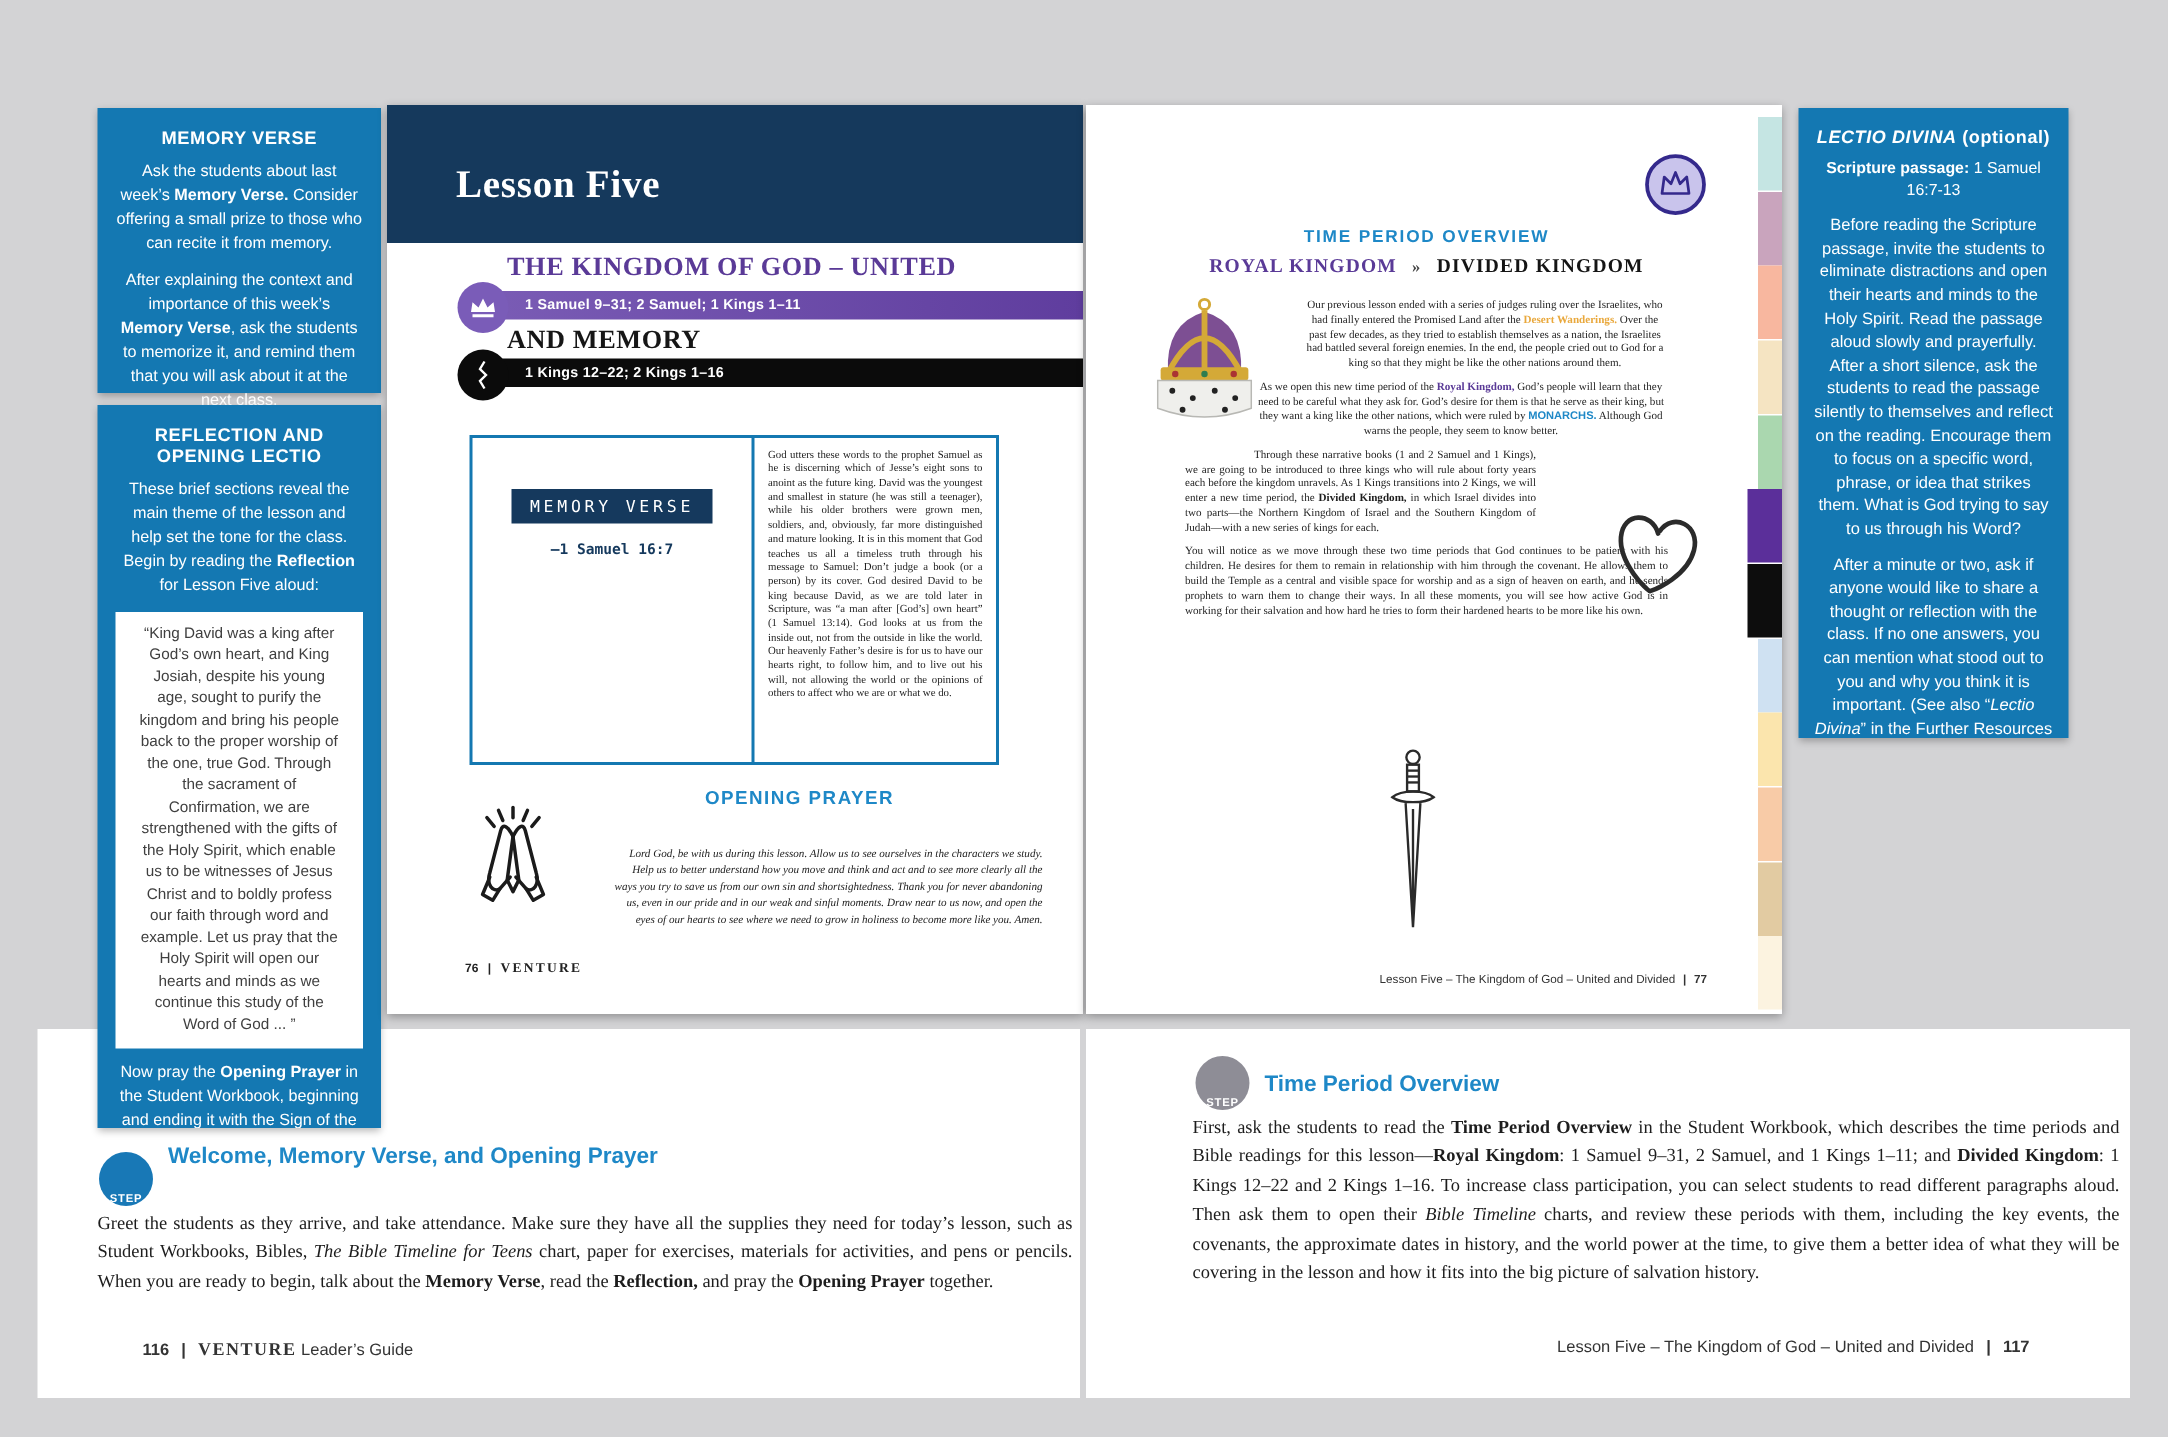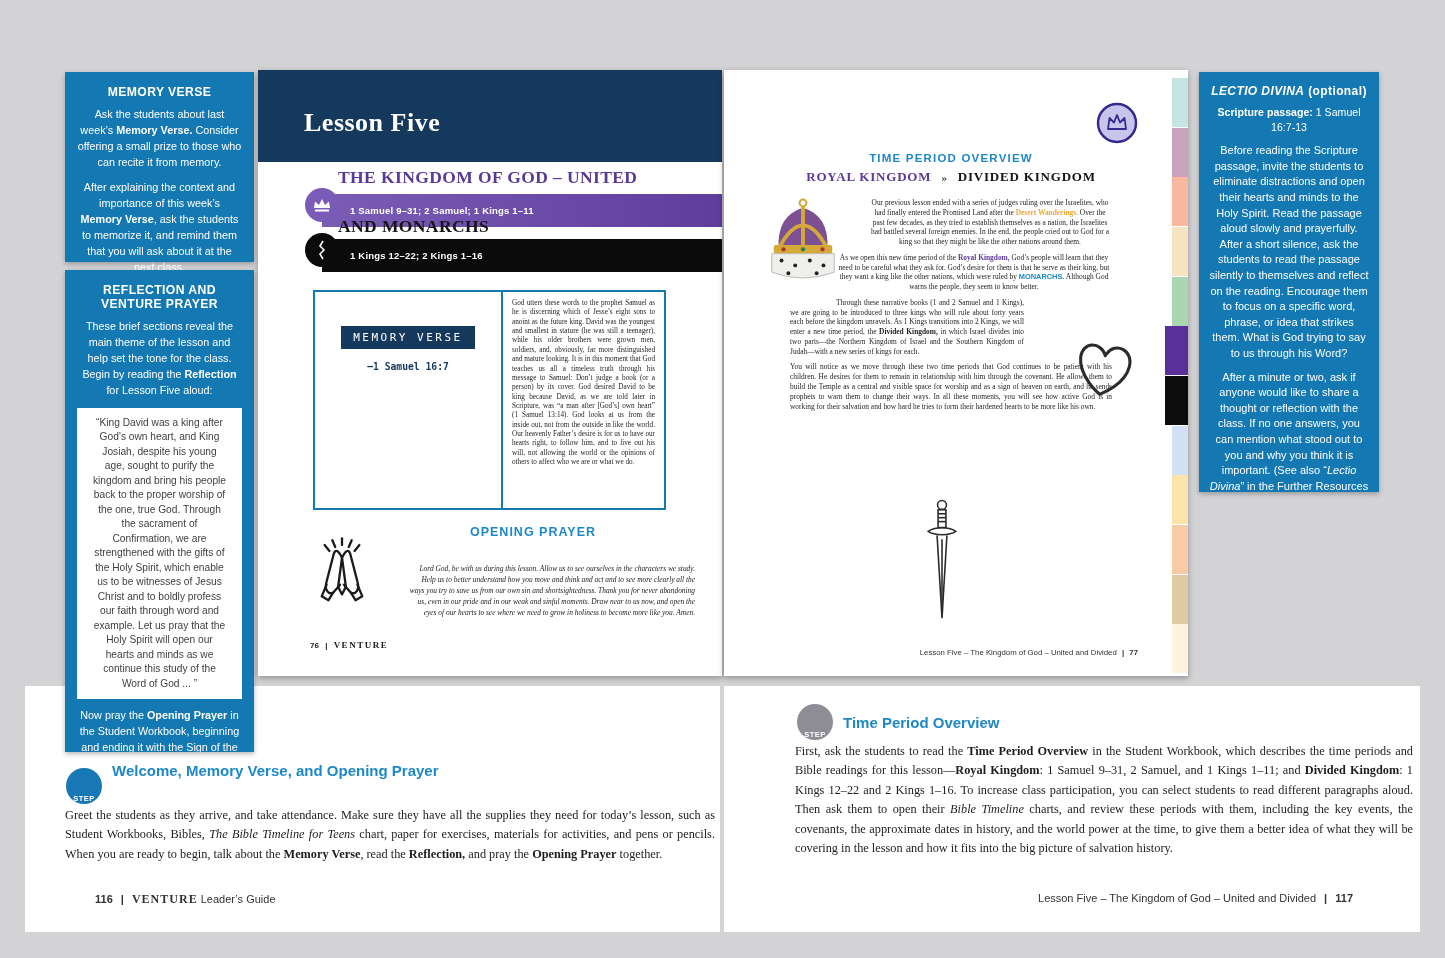--- a/index.html
+++ b/index.html
@@ -27,21 +27,21 @@
   .inset{background:#fff;box-shadow:0 2px 6px rgba(0,0,0,.32);}
   #wb76{left:258px;top:70px;width:464px;height:606px;}
   #wb77{left:724px;top:70px;width:464px;height:606px;}
 
   .wb76-header{left:0;top:0;width:464px;height:92px;background:#15395c;display:flex;align-items:center;}
   .wb76-header h1{margin:14px 0 0 46px;color:#fff;font-family:"Liberation Serif",serif;
                   font-size:26px;font-weight:700;letter-spacing:.5px;}
   .kt{left:80px;margin:0;font-family:"Liberation Serif",serif;font-weight:700;font-size:17.5px;letter-spacing:.4px;}
   .kt.purple{color:#5a3a97;}
   .kt.black{color:#161616;}
-  .refbar{left:64px;width:400px;height:33px;color:#fff;display:flex;align-items:center;}
+  .refbar{left:64px;width:400px;height:19px;color:#fff;display:flex;align-items:center;}
   .refbar .reftext{margin-left:28px;font-size:9.5px;font-weight:700;letter-spacing:.2px;}
   .purple-bar{background:linear-gradient(to right,#7a5cb5,#5f3d9e);}
   .black-bar{background:#0b0b0b;}
   .refcircle{position:absolute;left:-17px;top:-6px;width:34px;height:34px;border-radius:50%;
              display:flex;align-items:center;justify-content:center;}
   .refcircle.purple{background:#7a5cb8;}
   .refcircle.black{background:#0b0b0b;}
 
   .mv-frame{left:55px;top:220px;width:353px;height:220px;border:2px solid #1478b1;display:flex;box-sizing:border-box;}
   .mv-left{width:188px;border-right:2px solid #1478b1;box-sizing:border-box;text-align:center;padding:12px 10px;}
@@ -121,21 +121,21 @@
   <div class="panel panel-left abs"></div>
   <div class="panel panel-right abs"></div>
 
   <section class="note abs" id="note-mv">
     <h3>MEMORY VERSE</h3>
     <p><span>Ask the students about last week’s </span><span style="font-weight: 700;">Memory Verse.</span><span> Consider offering a small prize to those who can recite it from memory.</span></p>
     <p><span>After explaining the context and importance of this week’s </span><span style="font-weight: 700;">Memory Verse</span><span>, ask the students to memorize it, and remind them that you will ask about it at the next class.</span></p>
   </section>
 
   <section class="note abs" id="note-refl">
-    <h3>REFLECTION AND VENTURE PRAYER</h3>
+    <h3>REFLECTION AND OPENING LECTIO</h3>
     <p><span>These brief sections reveal the main theme of the lesson and help set the tone for the class. Begin by reading the </span><span style="font-weight: 700;">Reflection</span><span> for Lesson Five aloud:</span></p>
     <div class="quotebox">
       <p>“King David was a king after God’s own heart, and King Josiah, despite his young age, sought to purify the kingdom and bring his people back to the proper worship of the one, true God. Through the sacrament of Confirmation, we are strengthened with the gifts of the Holy Spirit, which enable us to be witnesses of Jesus Christ and to boldly profess our faith through word and example. Let us pray that the Holy Spirit will open our hearts and minds as we continue this study of the Word of God ... ”</p>
     </div>
     <p><span>Now pray the </span><span style="font-weight: 700;">Opening Prayer</span><span> in the Student Workbook, beginning and ending it with the Sign of the Cross. You may lead the prayer yourself, ask a volunteer to read it, or all pray it aloud together.</span></p>
   </section>
 
   <section class="inset abs" id="wb76">
     <header class="wb76-header abs">
       <h1>Lesson Five</h1>
@@ -145,21 +145,21 @@
     <div class="refbar purple-bar abs" style="top:124px">
       <span class="refcircle purple">
         <svg width="20" height="16" viewBox="0 0 20 16">
             <path d="M2 11 L3 4.5 L7 8 L10 2 L13 8 L17 4.5 L18 11 Z" fill="#fff"></path>
             <rect x="3" y="12.5" width="14" height="2" fill="#fff"></rect>
           </svg>
       </span>
       <span class="reftext">1 Samuel 9–31; 2 Samuel; 1 Kings 1–11</span>
     </div>
 
-    <h2 class="kt black abs" style="top:146px">AND MONARCHS</h2>
+    <h2 class="kt black abs" style="top:146px">AND MEMORY</h2>
     <div class="refbar black-bar abs" style="top:169px">
       <span class="refcircle black">
         <svg width="20" height="20" viewBox="0 0 20 20">
             <polyline points="11,1 8,6 12,10 8,14 11,19" fill="none" stroke="#fff" stroke-width="1.6"></polyline>
           </svg>
       </span>
       <span class="reftext">1 Kings 12–22; 2 Kings 1–16</span>
     </div>
 
     <div class="mv-frame abs">

